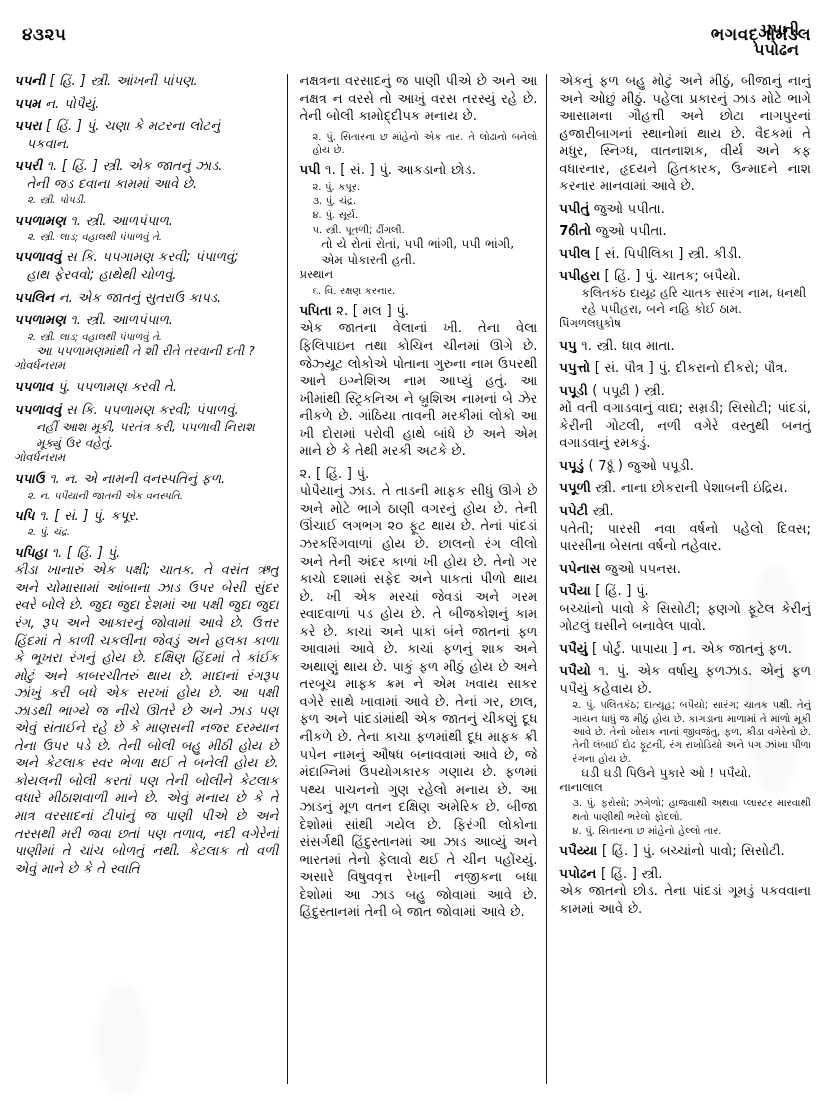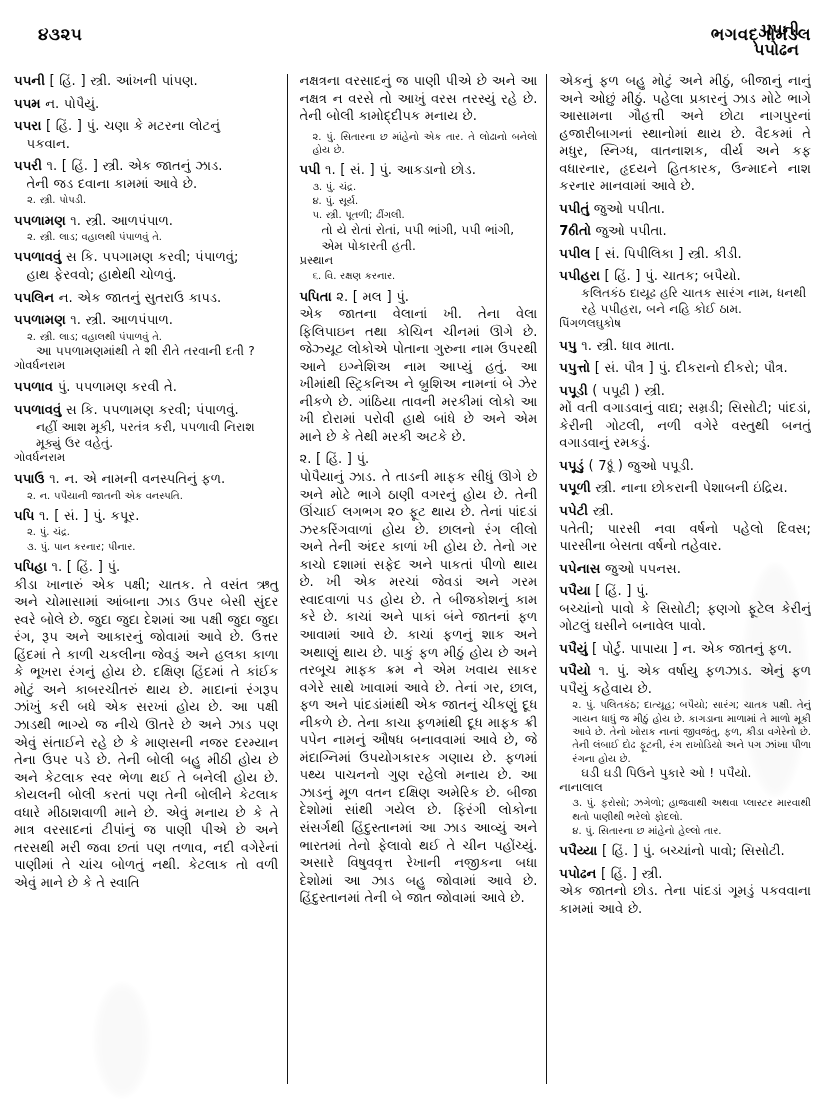--- a/index.html
+++ b/index.html
@@ -27,21 +27,21 @@
     filter: contrast(1.05);
   }
 
   
   .running-head {
     position: relative;
     height: 52px;
   }
   .folio {
     position: absolute;
-    left: 24px;
+    left: 8px;
     top: 6px;
     font-size: 17px;
     font-weight: bold;
     letter-spacing: .3px;
   }
   .book-title {
     position: absolute;
     left: 0;
     right: 0;
     top: 6px;
@@ -66,21 +66,21 @@
     display: flex;
     position: relative;
     height: 1022px;
     margin-top: 2px;
   }
   .col {
     box-sizing: border-box;
     position: relative;
     overflow: hidden;
   }
-  .col-left   { width: 279px; padding-right: 9px; }
+  .col-left   { width: 279px; padding-right: 9px; font-style: italic; }
   .col-mid    { width: 263px; padding-left: 11px; padding-right: 9px; }
   .col-right  { width: 269px; padding-left: 12px; }
 
   .rule {
     width: 1px;
     background: #1a1a1a;
     margin: 2px 0 0 0;
     height: 1010px;
     flex: 0 0 1px;
   }
@@ -265,25 +265,20 @@
         <b class="headword">૫૫િ</b>
         <span>૧.</span>
         <span>[ સં. ]</span>
         <span>પું.</span>
         <span>કપૂર.</span>
         <span class="sense">
           <span>૨.</span>
           <span>પું.</span>
           <span>ચંદ્ર.</span>
         </span>
-        <span class="sense">
-          <span>૩.</span>
-          <span>પું.</span>
-          <span>પાન કરનાર; પીનાર.</span>
-        </span>
       </div>
 
       <div class="entry">
         <b class="headword">૫૫િહા</b>
         <span>૧.</span>
         <span>[ હિં. ]</span>
         <span>પું.</span>
         <span class="body-para">કીડા ખાનારું એક ૫ક્ષી; ચાતક. તે વસંત ઋતુ અને ચોમાસામાં આંબાના ઝાડ ઉ૫ર બેસી સુંદર સ્વરે બોલે છે. જુદા જુદા દેશમાં આ ૫ક્ષી જુદા જુદા રંગ, રૂ૫ અને આકારનું જોવામાં આવે છે. ઉત્તર હિંદમાં તે કાળી ચકલીના જેવડું અને હલકા કાળા કે ભૂખરા રંગનું હોય છે. દક્ષિણ હિંદમાં તે કાંઈક મોટું અને કાબરચીતરું થાય છે. માદાનાં રંગરૂ૫ ઝાંખું કરી બધે એક સરખાં હોય છે. આ ૫ક્ષી ઝાડથી ભાગ્યે જ નીચે ઊતરે છે અને ઝાડ ૫ણ એવું સંતાઈને રહે છે કે માણસની નજર દરમ્યાન તેના ઉ૫ર ૫ડે છે. તેની બોલી બહુ મીઠી હોય છે અને કેટલાક સ્વર ભેળા થઈ તે બનેલી હોય છે. કોયલની બોલી કરતાં ૫ણ તેની બોલીને કેટલાક વધારે મીઠાશવાળી માને છે. એવું મનાય છે કે તે માત્ર વરસાદનાં ટીપાંનું જ પાણી પીએ છે અને તરસથી મરી જવા છતાં ૫ણ તળાવ, નદી વગેરેનાં પાણીમાં તે ચાંચ બોળતું નથી. કેટલાક તો વળી એવું માને છે કે તે સ્વાતિ</span>
       </div>
 
@@ -305,20 +300,25 @@
         </span>
       </div>
 
       <div class="entry">
         <b class="headword">૫૫ી</b>
         <span>૧.</span>
         <span>[ સં. ]</span>
         <span>પું.</span>
         <span>આકડાનો છોડ.</span>
 
+        <span class="sense">
+          <span>૨.</span>
+          <span>પું.</span>
+          <span>કપૂર.</span>
+        </span>
         <span class="sense">
           <span>૩.</span>
           <span>પું.</span>
           <span>ચંદ્ર.</span>
         </span>
         <span class="sense">
           <span>૪.</span>
           <span>પું.</span>
           <span>સૂર્ય.</span>
         </span>

